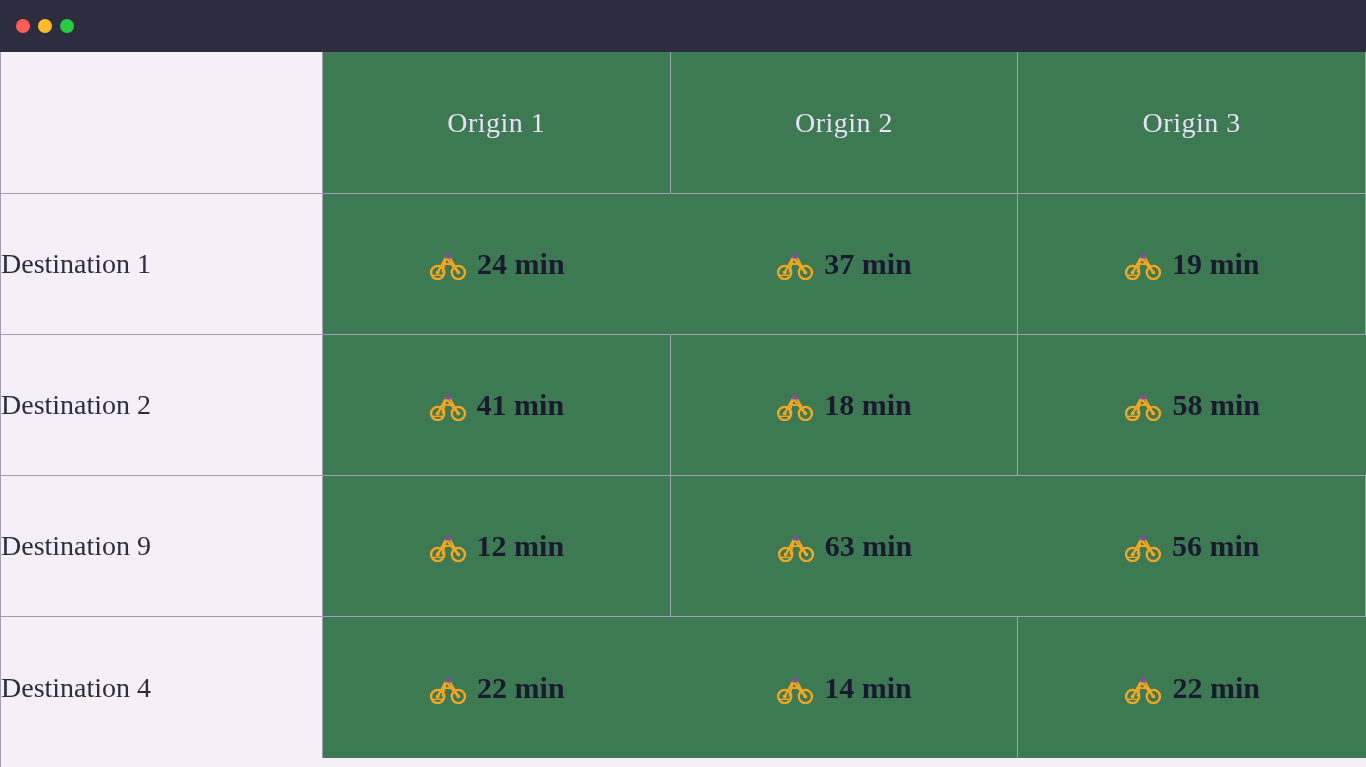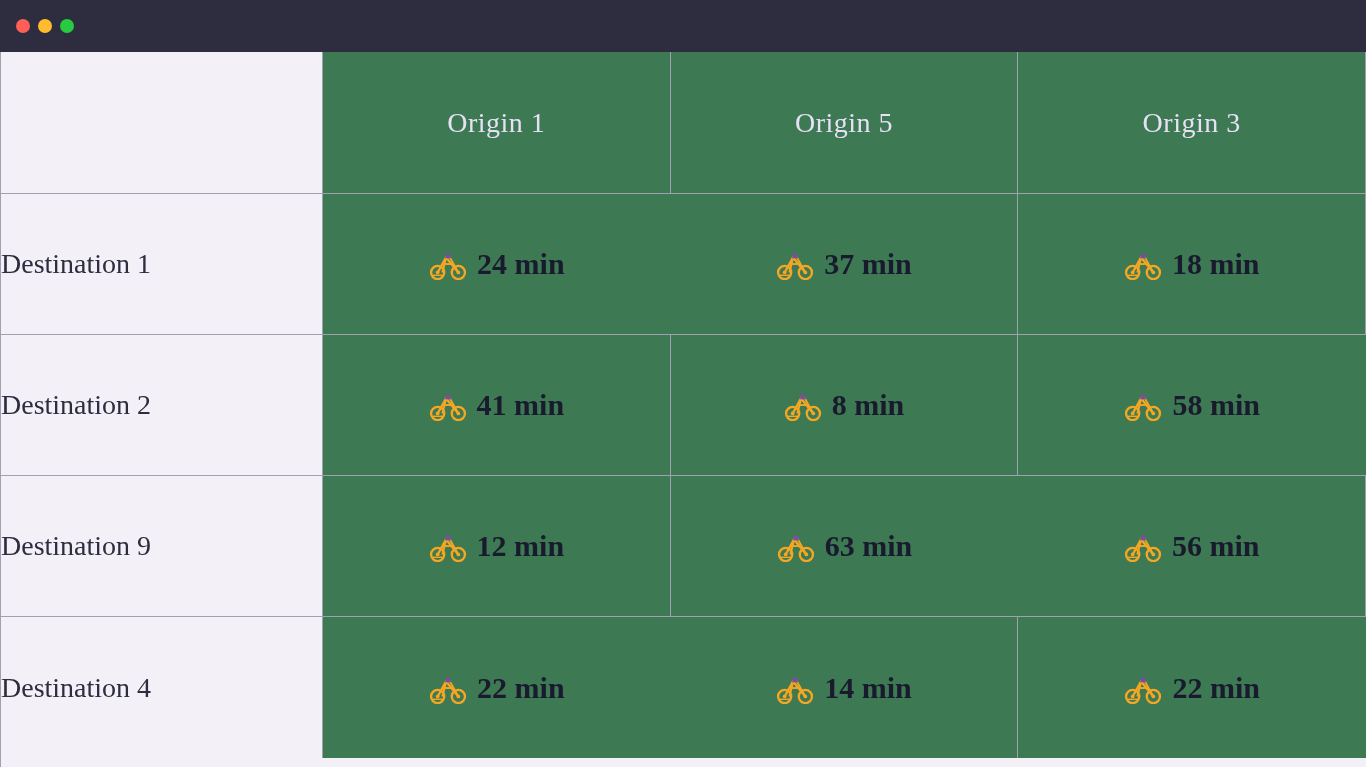--- a/index.html
+++ b/index.html
@@ -132,21 +132,21 @@
 </div>
 
 <div class="content">
   <div class="table-container">
 
     <div class="header-empty"></div>
     <div class="header-cell">
       <span class="header-text">Origin 1</span>
     </div>
     <div class="header-cell">
-      <span class="header-text">Origin 5</span>
+      <span class="header-text">Origin 2</span>
     </div>
     <div class="header-cell">
       <span class="header-text">Origin 3</span>
     </div>
 
     <div class="row-label">
       <span class="row-label-text">Destination 1</span>
     </div>
     <div class="data-cell">
       <svg class="bike-svg" viewBox="0 0 40 34" fill="none" xmlns="http://www.w3.org/2000/svg">
@@ -187,21 +187,21 @@
         <circle cx="9" cy="26" r="2" fill="#f5a623"></circle>
         <circle cx="31" cy="26" r="2" fill="#f5a623"></circle>
         <path d="M9 26 L18 10 L31 26" stroke="#f5a623" stroke-width="2.5" fill="none" stroke-linejoin="round"></path>
         <path d="M18 10 L22 10 L31 26" stroke="#f5a623" stroke-width="2" fill="none"></path>
         <path d="M14 26 L18 10" stroke="#f5a623" stroke-width="2.2" fill="none"></path>
         <path d="M15 17 L24 17" stroke="#f5a623" stroke-width="2" fill="none"></path>
         <circle cx="20" cy="8" r="2.5" fill="#7b4ea0"></circle>
         <path d="M17 10 L23 10" stroke="#7b4ea0" stroke-width="2" fill="none"></path>
         <path d="M3 29 L15 29" stroke="#f5a623" stroke-width="1.5" fill="none"></path>
       </svg>
-      <span class="data-cell-value">18 min</span>
+      <span class="data-cell-value">19 min</span>
     </div>
 
     <div class="row-label">
       <span class="row-label-text">Destination 2</span>
     </div>
     <div class="data-cell">
       <svg class="bike-svg" viewBox="0 0 40 34" fill="none" xmlns="http://www.w3.org/2000/svg">
         <circle cx="9" cy="26" r="7" stroke="#f5a623" stroke-width="2.5" fill="none"></circle>
         <circle cx="31" cy="26" r="7" stroke="#f5a623" stroke-width="2.5" fill="none"></circle>
         <circle cx="9" cy="26" r="2" fill="#f5a623"></circle>
@@ -223,21 +223,21 @@
         <circle cx="9" cy="26" r="2" fill="#f5a623"></circle>
         <circle cx="31" cy="26" r="2" fill="#f5a623"></circle>
         <path d="M9 26 L18 10 L31 26" stroke="#f5a623" stroke-width="2.5" fill="none" stroke-linejoin="round"></path>
         <path d="M18 10 L22 10 L31 26" stroke="#f5a623" stroke-width="2" fill="none"></path>
         <path d="M14 26 L18 10" stroke="#f5a623" stroke-width="2.2" fill="none"></path>
         <path d="M15 17 L24 17" stroke="#f5a623" stroke-width="2" fill="none"></path>
         <circle cx="20" cy="8" r="2.5" fill="#7b4ea0"></circle>
         <path d="M17 10 L23 10" stroke="#7b4ea0" stroke-width="2" fill="none"></path>
         <path d="M3 29 L15 29" stroke="#f5a623" stroke-width="1.5" fill="none"></path>
       </svg>
-      <span class="data-cell-value">8 min</span>
+      <span class="data-cell-value">18 min</span>
     </div>
     <div class="data-cell">
       <svg class="bike-svg" viewBox="0 0 40 34" fill="none" xmlns="http://www.w3.org/2000/svg">
         <circle cx="9" cy="26" r="7" stroke="#f5a623" stroke-width="2.5" fill="none"></circle>
         <circle cx="31" cy="26" r="7" stroke="#f5a623" stroke-width="2.5" fill="none"></circle>
         <circle cx="9" cy="26" r="2" fill="#f5a623"></circle>
         <circle cx="31" cy="26" r="2" fill="#f5a623"></circle>
         <path d="M9 26 L18 10 L31 26" stroke="#f5a623" stroke-width="2.5" fill="none" stroke-linejoin="round"></path>
         <path d="M18 10 L22 10 L31 26" stroke="#f5a623" stroke-width="2" fill="none"></path>
         <path d="M14 26 L18 10" stroke="#f5a623" stroke-width="2.2" fill="none"></path>

